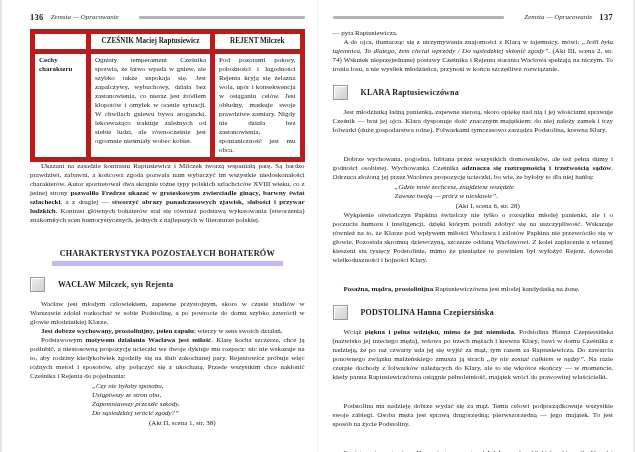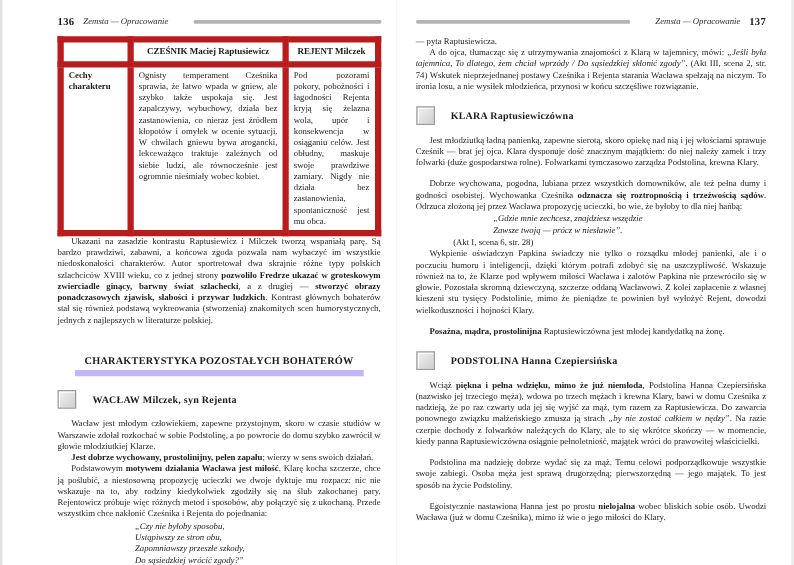--- a/index.html
+++ b/index.html
@@ -3,21 +3,21 @@
 <meta charset="utf-8">
 <style>
   html,body{margin:0;padding:0;}
   body{
     width:635px;height:452px;overflow:hidden;
     background:#fbfbfb;color:#1c1c1c;
     font-family:"Liberation Serif","DejaVu Serif",serif;
   }
   .spread{display:flex;width:635px;height:452px;background:#fff;}
   .page{width:50%;box-sizing:border-box;background:#fff;position:relative;}
-  .page-left{padding:12px 12px 0 44px;border-left:2px solid #e3e3e3;border-right:1px solid #efefef;}
+  .page-left{padding:12px 12px 0 28px;border-left:2px solid #e3e3e3;border-right:1px solid #efefef;}
   .page-right{padding:12px 20px 0 15px;border-right:2px solid #eaeaea;}
 
   
   .header{display:flex;align-items:center;margin-bottom:7px;}
   .pgnum{font-weight:bold;font-size:8.5px;letter-spacing:.3px;}
   .runtitle{font-style:italic;font-size:7px;color:#2a2a2a;white-space:nowrap;}
   .header-left .pgnum{margin-right:7px;}
   .hrule{flex:1;height:3px;background:#b4b4b4;border-radius:1px;}
   .header-left .hrule{margin-left:20px;}
   .header-right{justify-content:flex-end;}
@@ -47,23 +47,23 @@
   .sect{display:flex;align-items:center;margin:11px 0 8px 0;}
   .marker{
     width:13px;height:13px;flex:0 0 13px;margin-right:13px;
     background:linear-gradient(135deg,#f2f2f2 0%,#dcdcdc 60%,#cfcfcf 100%);
     border:1px solid #9a9a9a;box-shadow:inset 1px 1px 0 #ffffff;
   }
   .sect-title{font-weight:bold;font-size:8px;letter-spacing:.2px;text-align:right;}
 
   blockquote{margin:1px 0 0 62px;font-size:7px;line-height:9px;font-style:italic;text-align:left;}
   blockquote div{margin:0;}
-  .quote-source{margin-left:30px;font-size:7px;line-height:10px;text-align:left;}
+  .quote-source{margin-left:30px;font-size:7px;line-height:10px;text-align:center;}
 
-  .mt2{margin-top:8px;}
+  .mt2{margin-top:20px;}
 </style>
 </head>
 <body>
 
 <div class="spread">
 
   <div class="page page-left">
     <div class="header header-left">
       <span class="pgnum">136</span>
       <span class="runtitle">Zemsta — Opracowanie</span>

